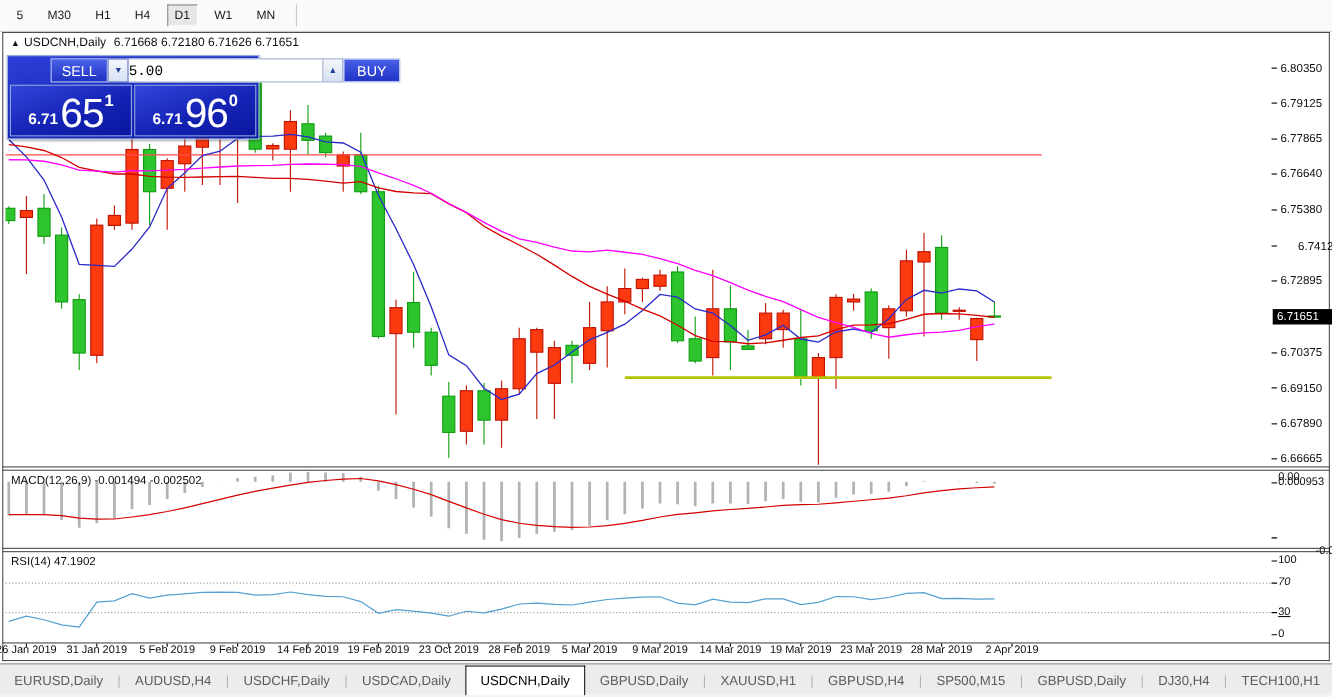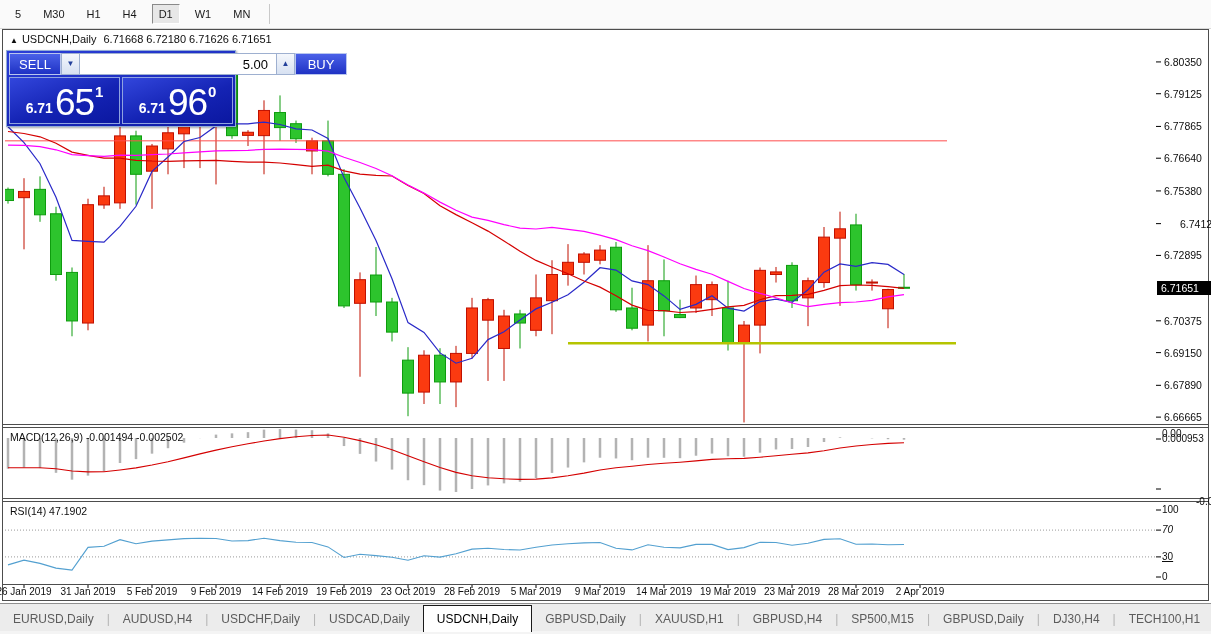--- a/index.html
+++ b/index.html
@@ -22,27 +22,27 @@
   .ptick{position:absolute;left:1164px;font-size:10.5px;color:#0d0d0d;}
   #cur-tag{position:absolute;left:1157px;width:51px;height:14px;background:#000;color:#fff;
            font-size:10.5px;line-height:14px;padding-left:4px;z-index:6;}
   .osc-lab{position:absolute;left:1162px;font-size:10px;color:#0d0d0d;}
   
   #date-row{position:absolute;left:0;top:586px;width:1156px;height:14px;}
   .dlab{position:absolute;top:0;font-size:10px;color:#0d0d0d;white-space:nowrap;transform:translateX(-50%);}
   
   #twidget{position:absolute;left:6px;top:50px;width:224px;z-index:10;background:linear-gradient(170deg,#2b3fd8,#0d1aa6);
            border:1px solid #93acd6;padding:2px;box-shadow:1px 1px 2px rgba(0,0,0,.35);}
-  #twidget .row1{display:flex;height:22px;}
+  #twidget .row1{display:flex;height:22px;margin-left:37px;}
   .tw-btn{flex:0 0 50px;background:linear-gradient(#4a61e8,#1f32c4);border:1px solid #b9c6ee;color:#fff;
           font-size:13px;text-align:center;line-height:21px;cursor:pointer;}
   .spin{flex:0 0 17px;background:linear-gradient(#f4f7fc,#d7e1f2);border:1px solid #9eb0d0;color:#23409a;
         font-size:8px;text-align:center;line-height:20px;cursor:pointer;}
-  #vol{flex:1;border:1px solid #9eb0d0;border-left:none;border-right:none;font-size:13px;text-align:right;
-       padding:0 8px 0 12px;color:#000;outline:none;font-family:Liberation Sans, sans-serif;}
+  #vol{flex:1;border:1px solid #9eb0d0;border-left:none;border-right:none;font-size:13px;text-align:left;
+       padding:0 8px 0 0;color:#000;outline:none;font-family:Liberation Mono, monospace;}
   #twidget .row2{display:flex;margin-top:2px;height:47px;}
   .quote{flex:1;background:linear-gradient(160deg,#3246dc 0%,#1423b4 55%,#0b17a0 100%);border:1px solid #8fa3e0;
          color:#fff;display:flex;align-items:flex-end;justify-content:center;padding-bottom:3px;cursor:pointer;}
   .quote+.quote{margin-left:2px;}
   .q-small{font-size:14px;font-weight:bold;margin-right:2px;margin-bottom:4px;}
   .q-big{font-size:37px;line-height:0.95;letter-spacing:-1px;}
   .q-sup{font-size:15px;font-weight:bold;position:relative;top:-20px;margin-left:1px;}
   
   #tabbar{position:absolute;left:0;top:603px;width:1211px;height:28px;background:#ececec;
           border-top:1px solid #8f8f8f;display:flex;align-items:flex-end;}

